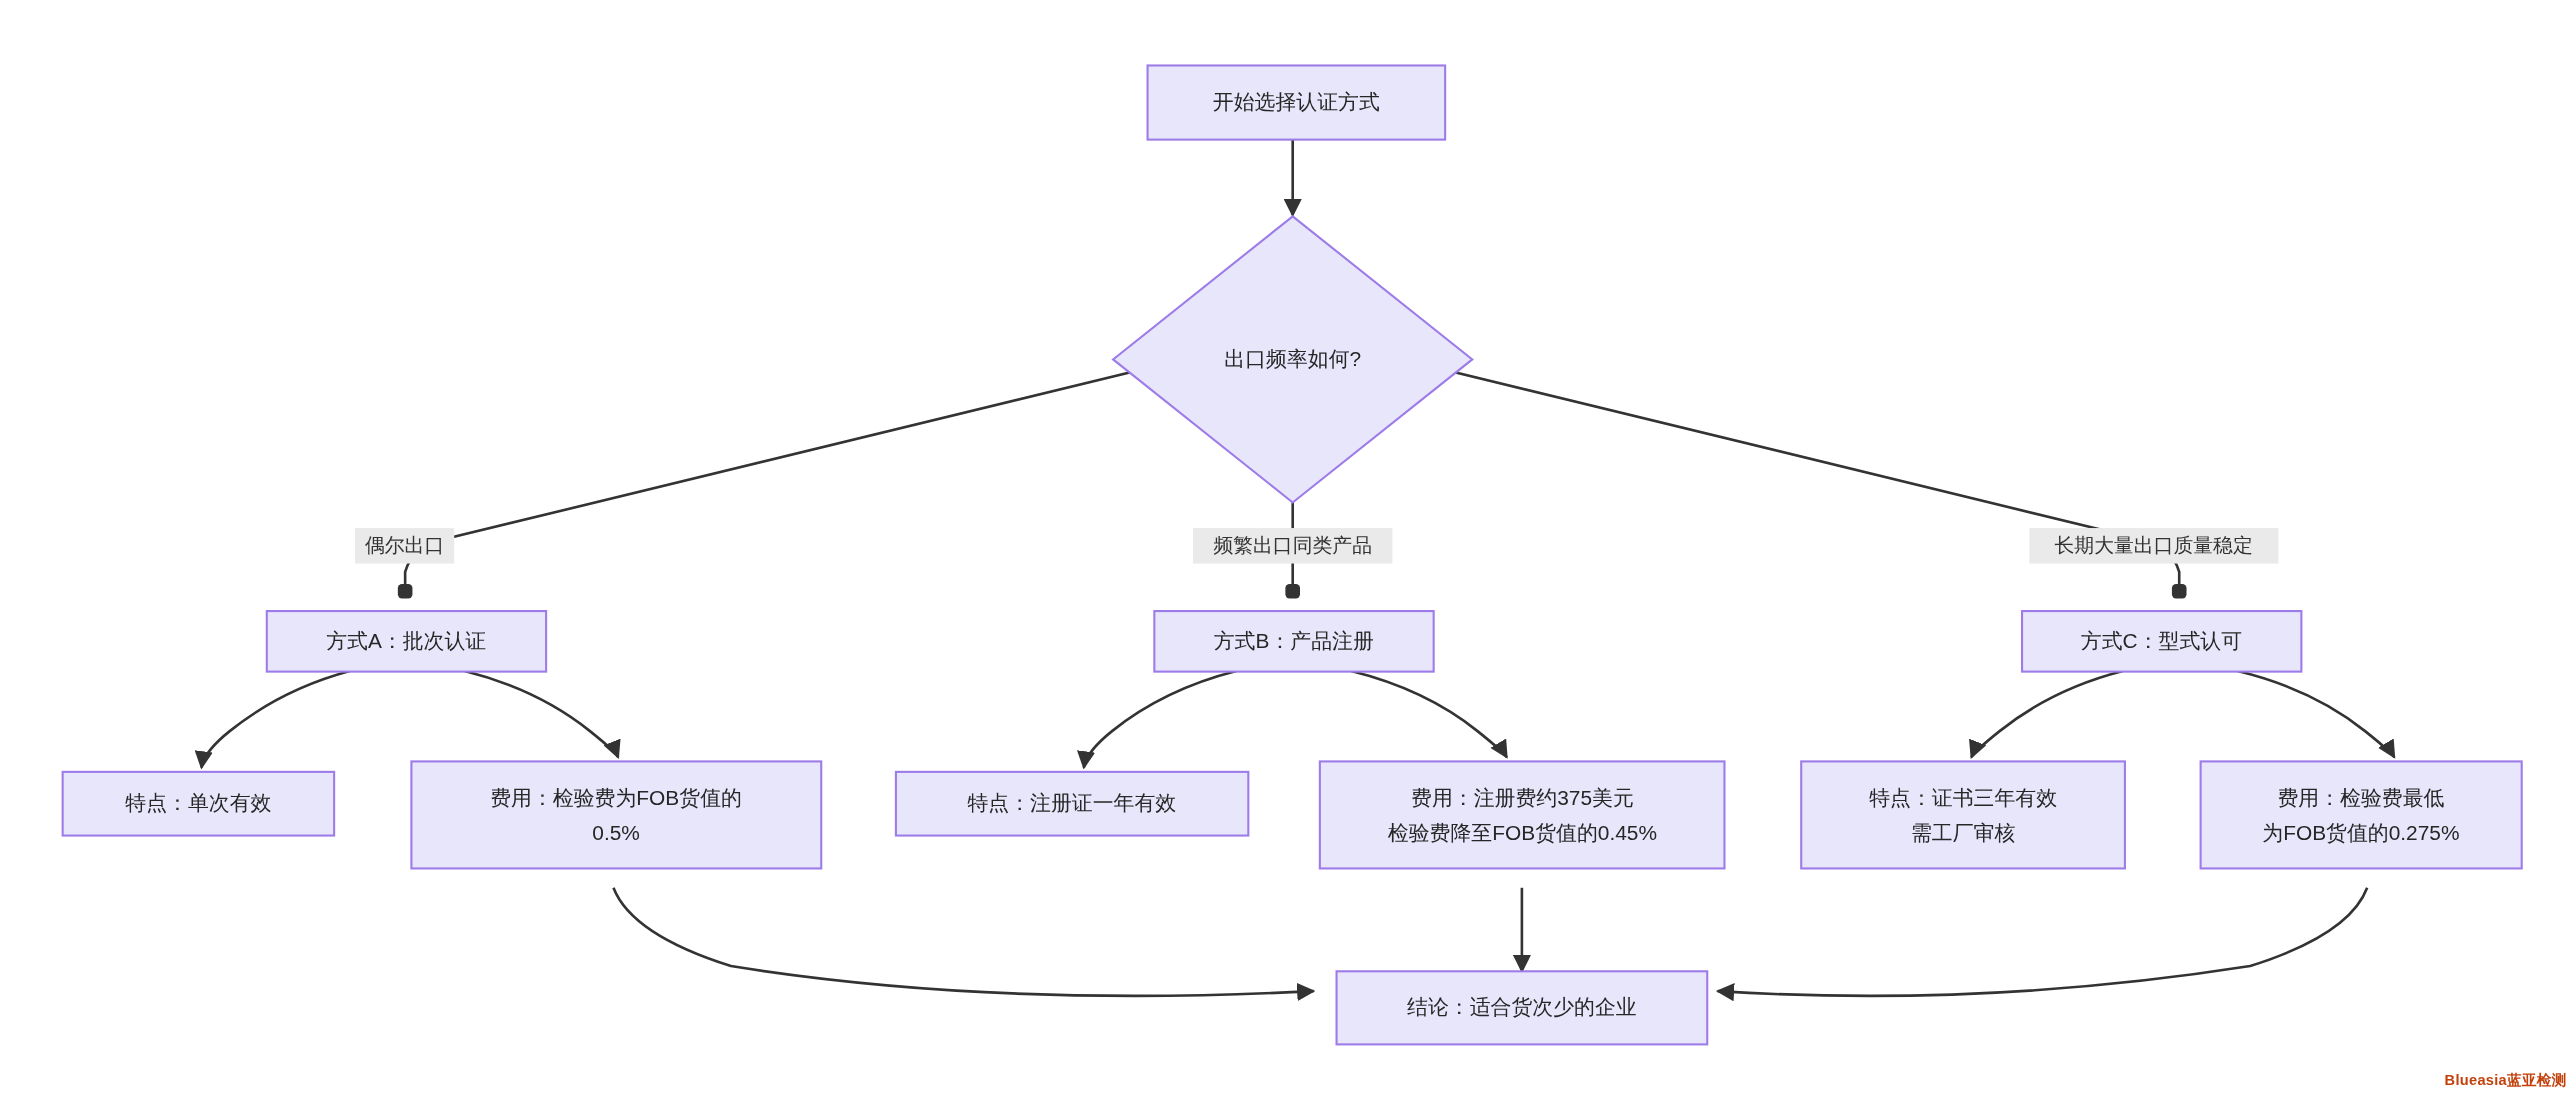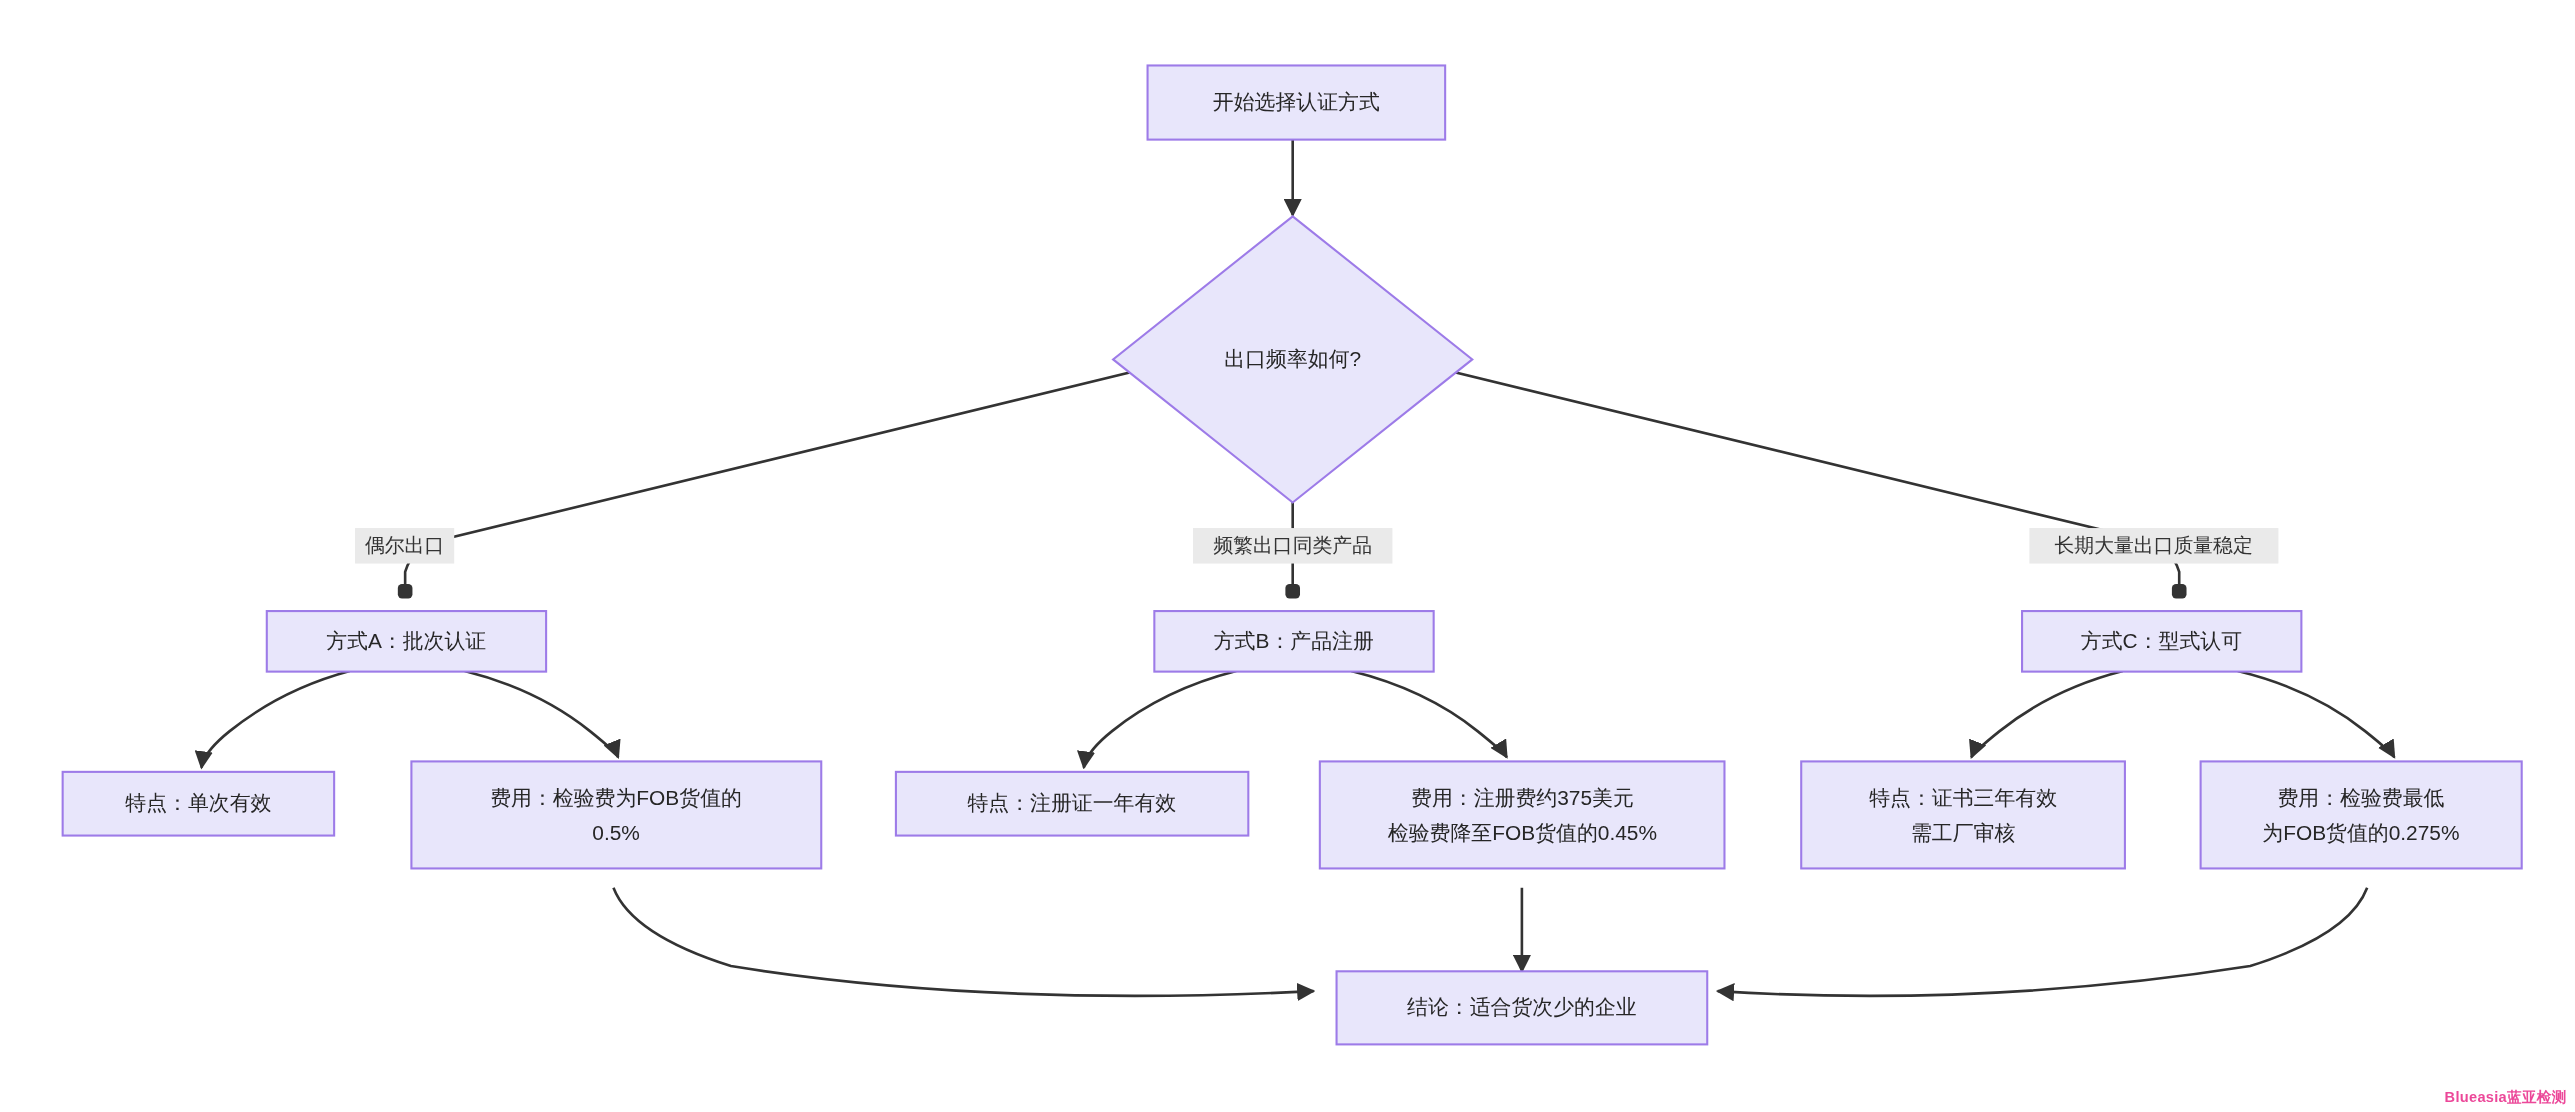--- a/index.html
+++ b/index.html
@@ -57,22 +57,22 @@
     font-size: 38px;
     text-anchor: middle;
     dominant-baseline: middle;
   }
   .edge-dot {
     fill: #333333;
   }
   .watermark {
     position: absolute;
     right: 9.4px;
-    bottom: 6px;
-    color: #ec4899;
+    bottom: 23px;
+    color: #c2410c;
     font-family: "Liberation Sans", "DejaVu Sans", sans-serif;
     font-size: 14.6px;
     font-weight: bold;
     letter-spacing: 0.3px;
     white-space: nowrap;
     margin-top: 16px;
   }
 </style>
 </head>
 <body>

